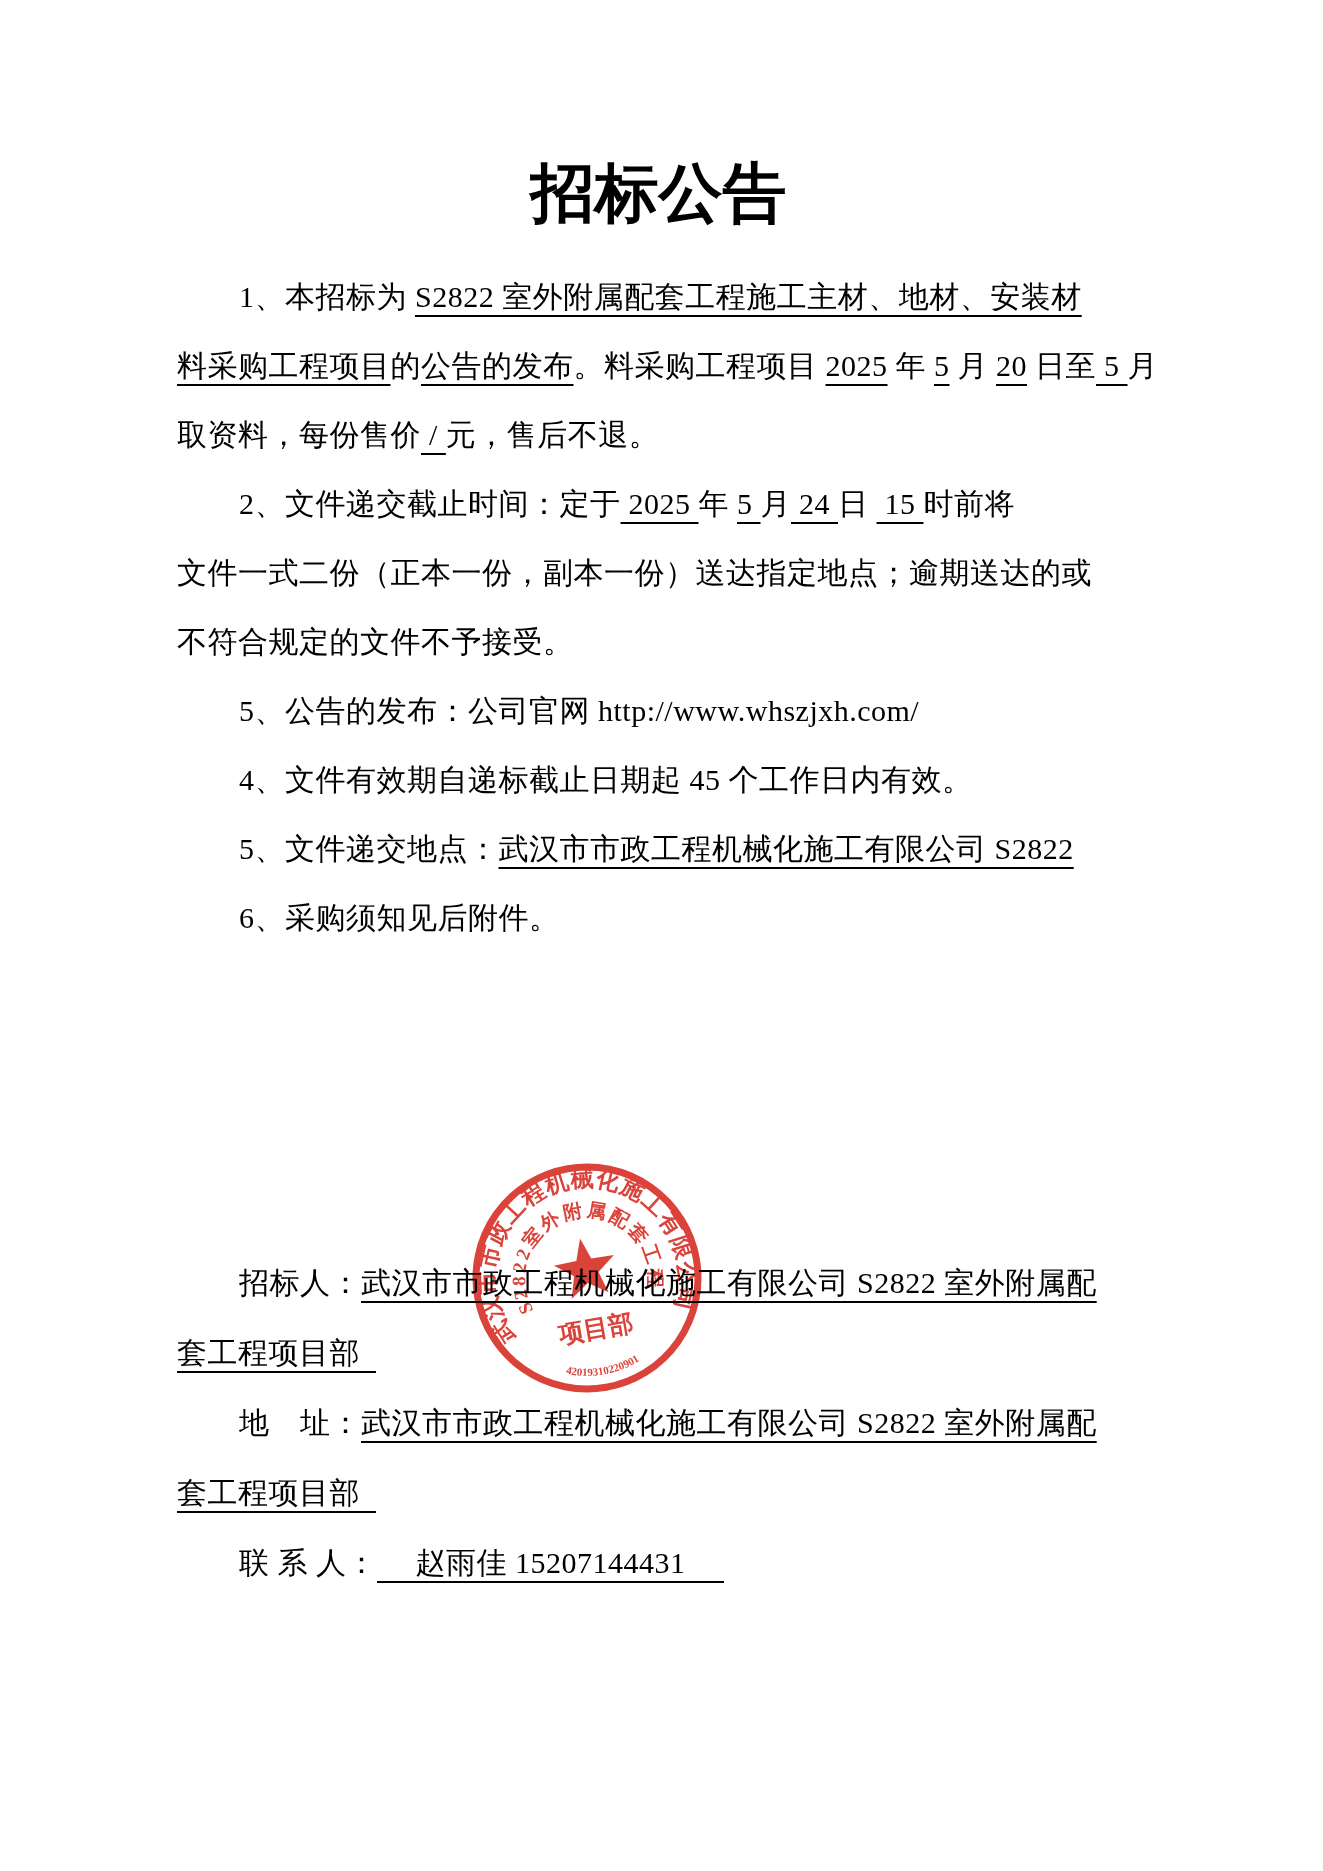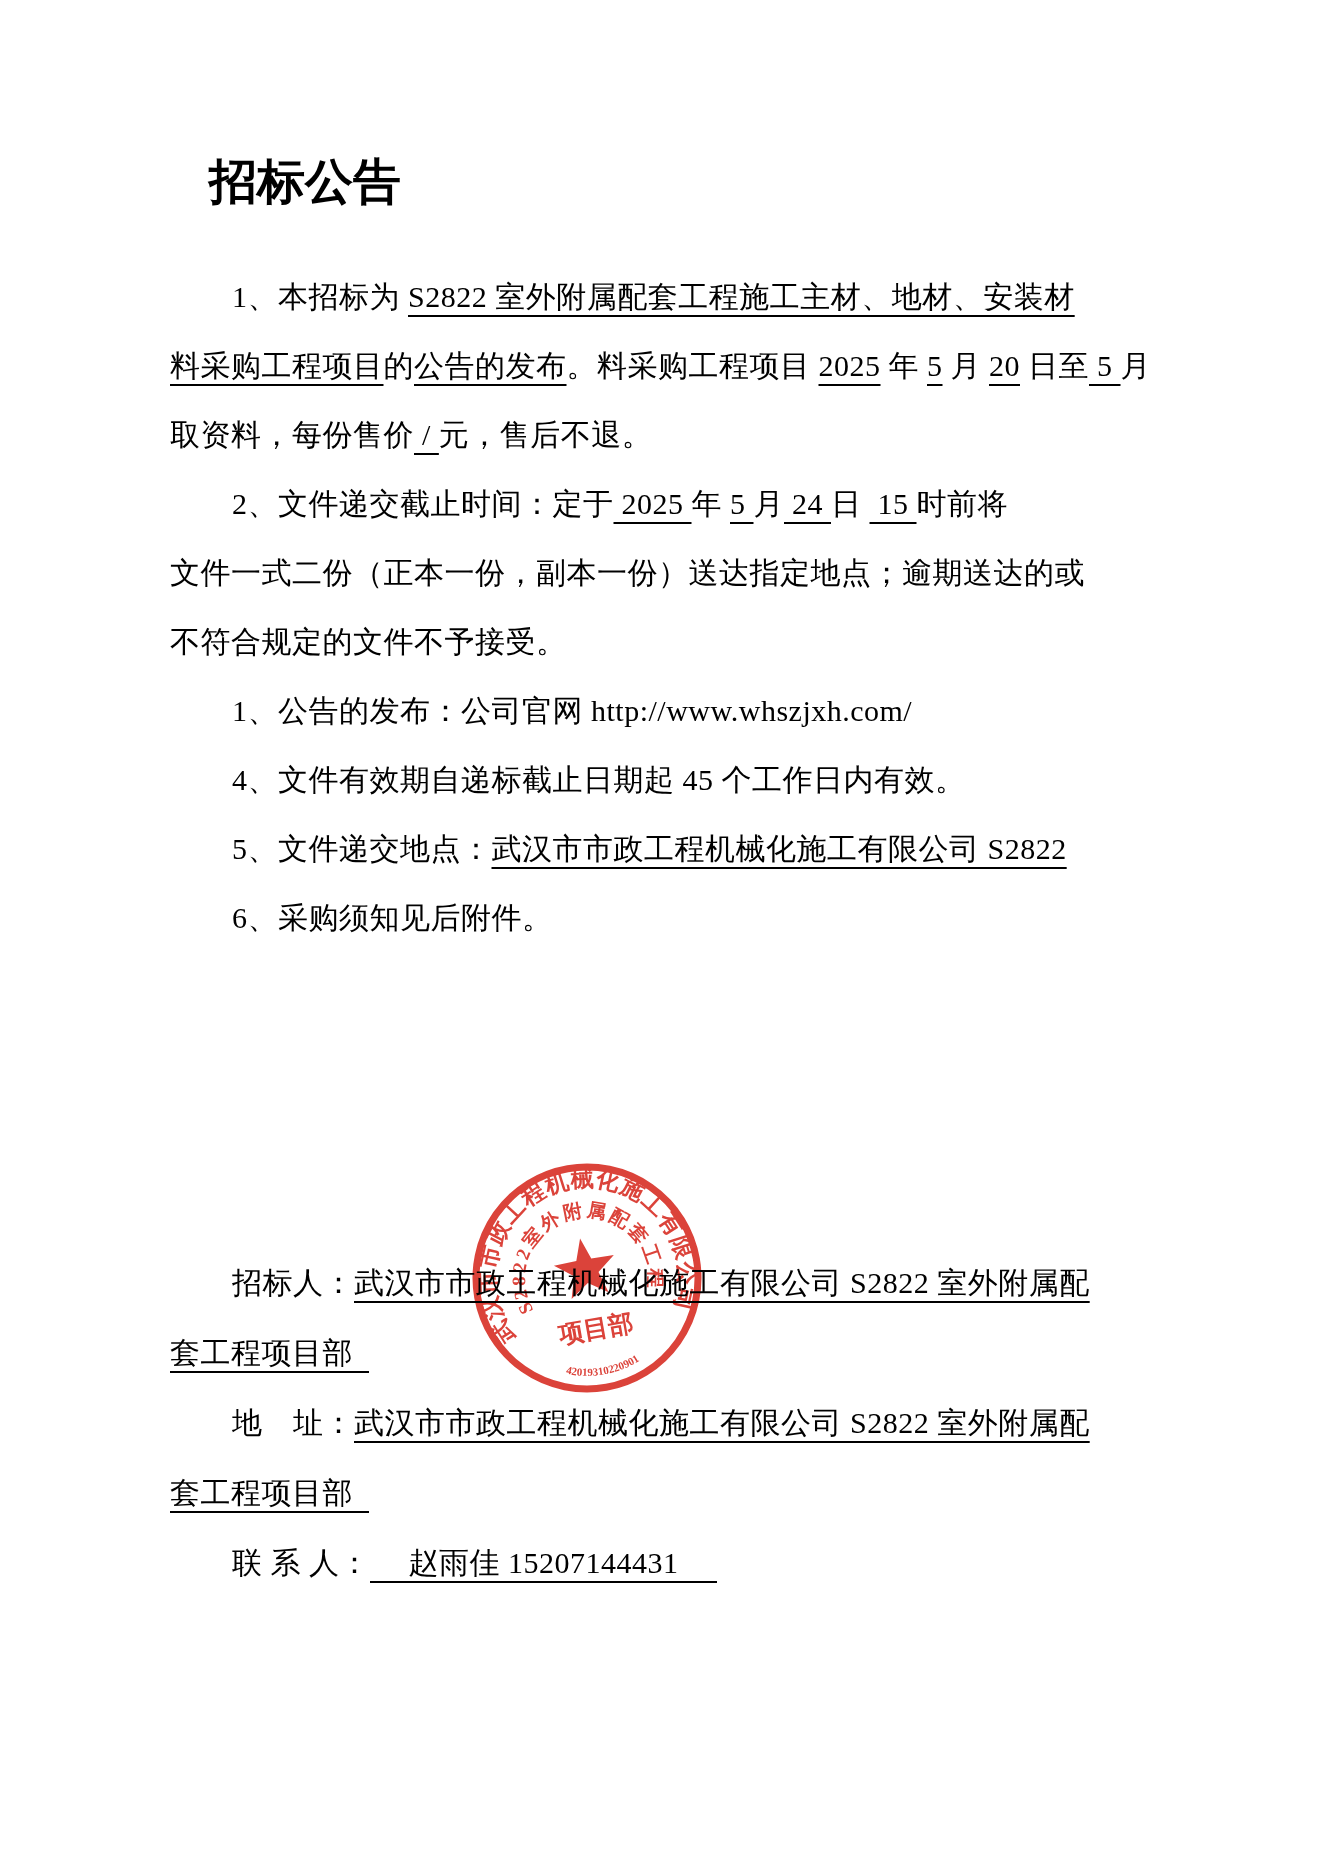--- a/index.html
+++ b/index.html
@@ -5,30 +5,30 @@
   html,body { margin:0; padding:0; }
   body {
     width:1323px; height:1871px;
     background:#ffffff;
     position:relative;
     font-family:"Liberation Serif","DejaVu Serif",serif;
     color:#000;
     overflow:hidden;
   }
   .doc-title {
-    position:absolute; top:150px; left:209px; width:915px;
-    font-size:48px; font-weight:bold;
+    position:absolute; top:150px; left:201px; width:915px;
+    text-align:center; font-size:64px; font-weight:bold;
   }
   .text-block {
     position:absolute; left:170px; width:935px;
     font-size:30px; letter-spacing:0.5px;
   }
   #body-lines   { top:262px;  line-height:69px; }
   #footer-lines { top:1248px; line-height:70px; }
-  .line { white-space:pre; }
+  .line { white-space:pre;margin-left:7px; }
   .indent { text-indent:62px; }
   .u {
     text-decoration:underline;
     text-underline-offset:8px;
     text-decoration-thickness:1.5px;
   }
   .seal {
     position:absolute; left:467px; top:1158px;
     transform:rotate(-10deg);
     mix-blend-mode:multiply;
@@ -40,21 +40,21 @@
 
 <div class="doc-title">招标公告</div>
 
 <div id="body-lines" class="text-block">
     <div class="line indent"><span>1、本招标为 </span><span class="u">S2822 室外附属配套工程施工主材、地材、安装材</span></div>
     <div class="line"><span class="u">料采购工程项目</span><span>的</span><span class="u">公告的发布</span><span>。料采购工程项目 </span><span class="u">2025</span><span> 年 </span><span class="u">5</span><span> 月 </span><span class="u">20</span><span> 日至</span><span class="u"> 5 </span><span>月</span></div>
     <div class="line"><span>取资料，每份售价</span><span class="u"> / </span><span>元，售后不退。</span></div>
     <div class="line indent"><span>2、文件递交截止时间：定于</span><span class="u"> 2025 </span><span>年 </span><span class="u">5 </span><span>月</span><span class="u"> 24 </span><span>日 </span><span class="u"> 15 </span><span>时前将</span></div>
     <div class="line"><span>文件一式二份（正本一份，副本一份）送达指定地点；逾期送达的或</span></div>
     <div class="line"><span>不符合规定的文件不予接受。</span></div>
-    <div class="line indent"><span>1、公告的发布：公司官网 http://www.whszjxh.com/</span></div>
+    <div class="line indent"><span>5、公告的发布：公司官网 http://www.whszjxh.com/</span></div>
     <div class="line indent"><span>4、文件有效期自递标截止日期起 45 个工作日内有效。</span></div>
     <div class="line indent"><span>5、文件递交地点：</span><span class="u">武汉市市政工程机械化施工有限公司 S2822</span></div>
     <div class="line indent"><span>6、采购须知见后附件。</span></div>
   </div>
 
 <div id="footer-lines" class="text-block">
     <div class="line indent"><span>招标人：</span><span class="u">武汉市市政工程机械化施工有限公司 S2822 室外附属配</span></div>
     <div class="line"><span class="u">套工程项目部  </span></div>
     <div class="line indent"><span>地　址：</span><span class="u">武汉市市政工程机械化施工有限公司 S2822 室外附属配</span></div>
     <div class="line"><span class="u">套工程项目部  </span></div>

